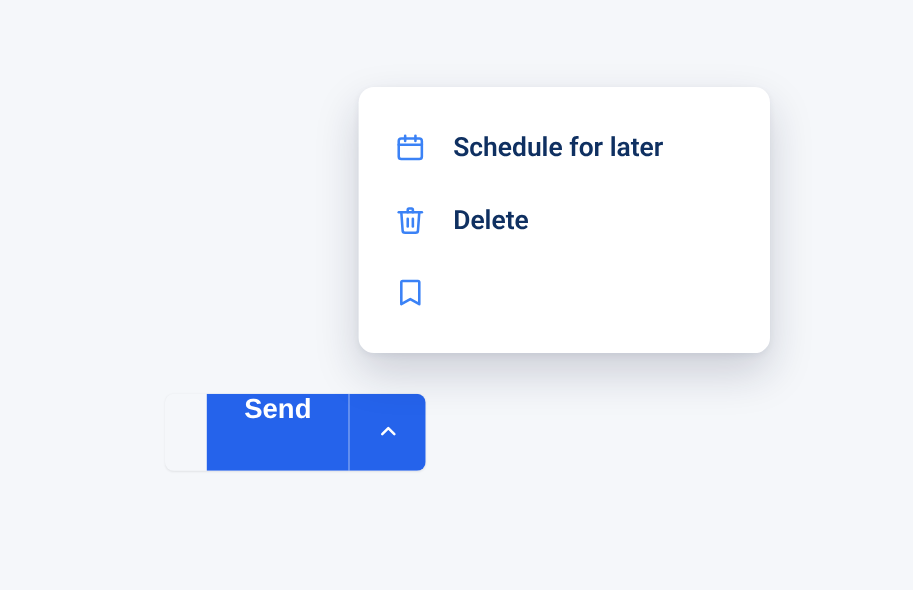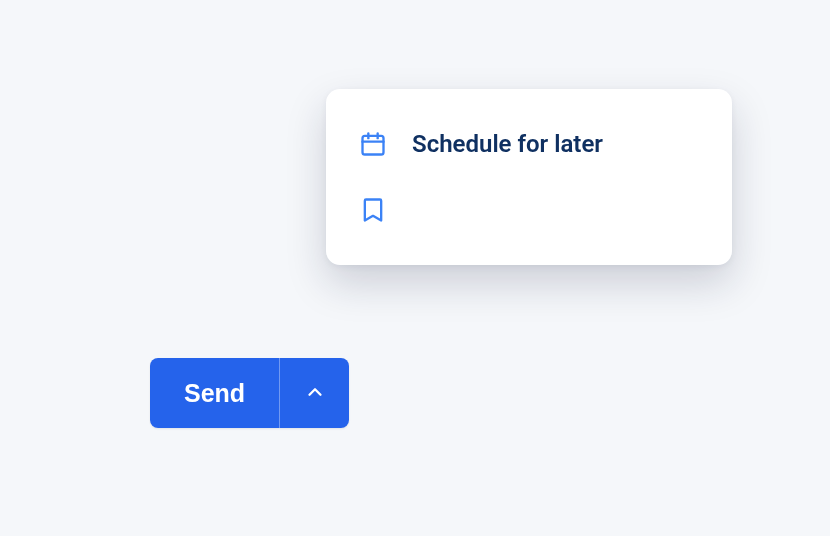--- a/index.html
+++ b/index.html
@@ -24,25 +24,26 @@
       border-radius: 8px;
       overflow: hidden;
       box-shadow: 0 1px 2px rgba(0,0,0,0.08);
     }
     .send-button {
       background: #2563eb;
       color: #ffffff;
       border: none;
       font-size: 25px;
       font-weight: 600;
-      padding: 16px 34px;
+      padding: 0 34px;
       cursor: pointer;
       display: flex;
-      align-items: center;
+      align-items: flex-start;
       justify-content: center;
+      margin-left: 38px;
     }
     .dropdown-toggle {
       background: #2563eb;
       border: none;
       border-left: 1px solid rgba(255,255,255,0.35);
       width: 70px;
       cursor: pointer;
       display: flex;
       align-items: center;
       justify-content: center;
@@ -52,22 +53,22 @@
       height: 22px;
       stroke: #ffffff;
       stroke-width: 2.5;
       fill: none;
       stroke-linecap: round;
       stroke-linejoin: round;
     }
     .dropdown-menu {
       position: absolute;
       left: 326px;
-      top: 89px;
-      width: 406px;
+      top: 79px;
+      width: 374px;
       background: #ffffff;
       border-radius: 14px;
       box-shadow: 0 18px 40px rgba(20, 30, 60, 0.18), 0 2px 6px rgba(20, 30, 60, 0.06);
       padding: 22px 0;
     }
     .menu-item {
       display: flex;
       align-items: center;
       gap: 24px;
       padding: 18px 32px;
@@ -120,17 +121,29 @@
         <line x1="3" y1="10" x2="21" y2="10"></line>
         <line x1="8" y1="3" x2="8" y2="7"></line>
         <line x1="16" y1="3" x2="16" y2="7"></line>
       </svg>
     </span>
     <span class="label">Schedule for later</span>
   </div>
   <div class="menu-item">
     <span class="icon">
       <svg viewBox="0 0 24 24">
+        <polyline points="3 6 5 6 21 6"></polyline>
+        <path d="M19 6l-1 14a2 2 0 0 1-2 2H8a2 2 0 0 1-2-2L5 6"></path>
+        <path d="M10 6V4a1 1 0 0 1 1-1h2a1 1 0 0 1 1 1v2"></path>
+        <line x1="10" y1="11" x2="10" y2="17"></line>
+        <line x1="14" y1="11" x2="14" y2="17"></line>
+      </svg>
+    </span>
+    <span class="label">Delete</span>
+  </div>
+  <div class="menu-item">
+    <span class="icon">
+      <svg viewBox="0 0 24 24">
         <path d="M6 3h12a1 1 0 0 1 1 1v17l-7-4-7 4V4a1 1 0 0 1 1-1z"></path>
       </svg>
     </span>
   </div>
 </div>
 
 </body></html>

